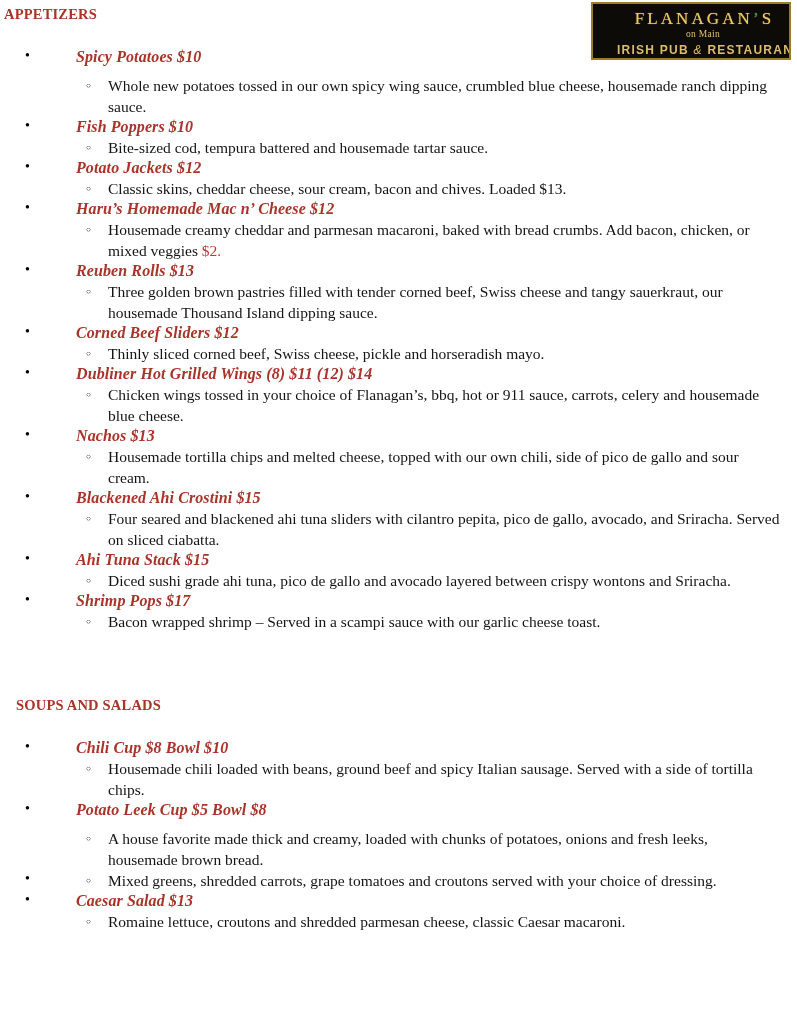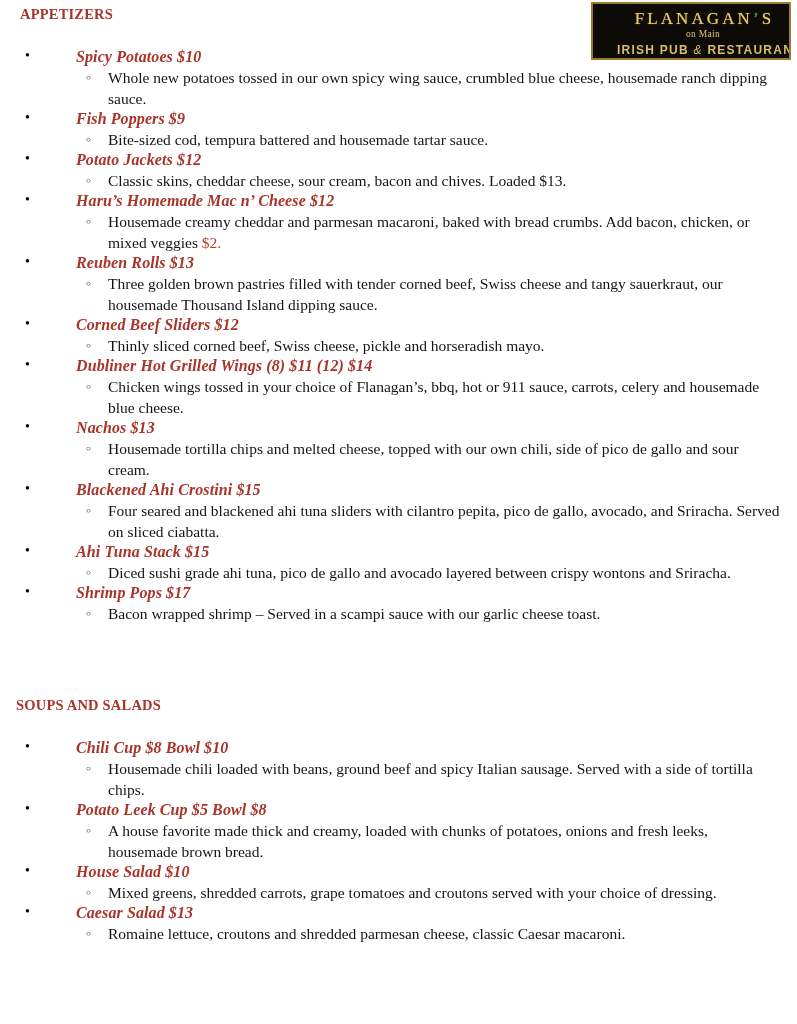--- a/index.html
+++ b/index.html
@@ -81,21 +81,21 @@
     font-weight: bold;
     font-size: 14.5px;
     color: #a8342a;
     letter-spacing: 0.2px;
     margin: 0;
     padding: 0;
   }
   #section-appetizers-heading {
     position: absolute;
     top: 6px;
-    left: 20px;
+    left: 4px;
     font-family: Liberation Serif, serif;
   }
   #section-soups-heading {
     position: absolute;
     top: 697px;
     left: 16px;
   }
 
   
   .menu-list {
@@ -159,21 +159,21 @@
     color: #141414;
     line-height: 21px;
     display: block;
     margin: 0;
     padding: 0;
     text-align: left;
   }
   .item-desc .accent {
     color: #c0392b;
   }
-  .w-520 { max-width: 690px; }
+  .w-520 { max-width: 690px; margin-top: 8px; }
   .w-560 { max-width: 725px; }
   .w-full { max-width: 745px; }
 </style>
 </head>
 <body>
 
 <div class="page">
 
   <div class="logo-box">
     <div class="logo-main"><span>FLANAGAN</span><span class="apos-dot">’</span><span>S</span></div>
@@ -184,21 +184,21 @@
   <div class="section-heading" id="section-appetizers-heading">APPETIZERS</div>
 
   <ul class="menu-list" id="appetizers-list">
       <li class="menu-item">
         <span class="item-name">Spicy Potatoes $10</span>
         <div class="desc-wrap">
           <span class="item-desc w-520">Whole new potatoes tossed in our own spicy wing sauce, crumbled blue cheese, housemade ranch dipping sauce.</span>
         </div>
       </li>
       <li class="menu-item">
-        <span class="item-name">Fish Poppers $9</span>
+        <span class="item-name">Fish Poppers $10</span>
         <div class="desc-wrap">
           <span class="item-desc w-full">Bite-sized cod, tempura battered and housemade tartar sauce.</span>
         </div>
       </li>
       <li class="menu-item">
         <span class="item-name">Potato Jackets $12</span>
         <div class="desc-wrap">
           <span class="item-desc w-full">Classic skins, cheddar cheese, sour cream, bacon and chives. Loaded $13.</span>
         </div>
       </li>
@@ -261,21 +261,20 @@
           <span class="item-desc w-560">Housemade chili loaded with beans, ground beef and spicy Italian sausage. Served with a side of tortilla chips.</span>
         </div>
       </li>
       <li class="menu-item">
         <span class="item-name">Potato Leek Cup $5 Bowl $8</span>
         <div class="desc-wrap">
           <span class="item-desc w-520">A house favorite made thick and creamy, loaded with chunks of potatoes, onions and fresh leeks, housemade brown bread.</span>
         </div>
       </li>
       <li class="menu-item">
-        <span class="item-name">House Salad $10</span>
         <div class="desc-wrap">
           <span class="item-desc w-full">Mixed greens, shredded carrots, grape tomatoes and croutons served with your choice of dressing.</span>
         </div>
       </li>
       <li class="menu-item">
         <span class="item-name">Caesar Salad $13</span>
         <div class="desc-wrap">
           <span class="item-desc w-full">Romaine lettuce, croutons and shredded parmesan cheese, classic Caesar macaroni.</span>
         </div>
       </li>

